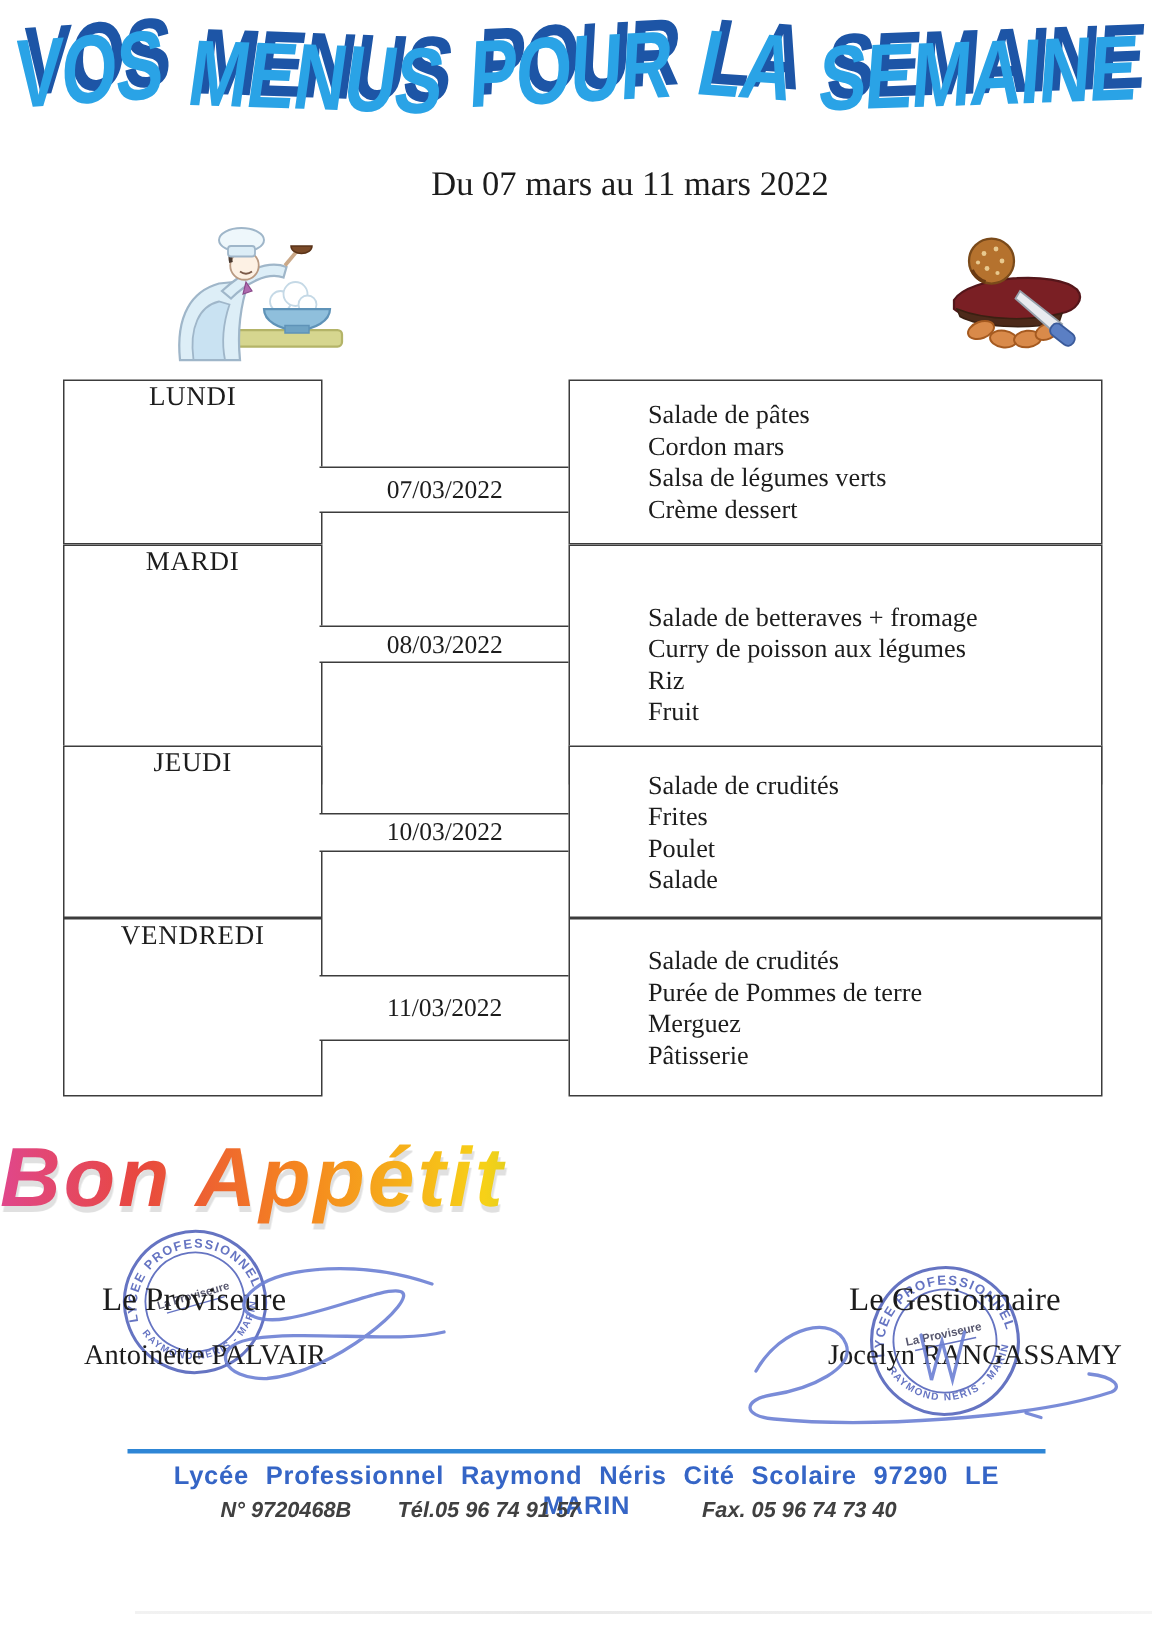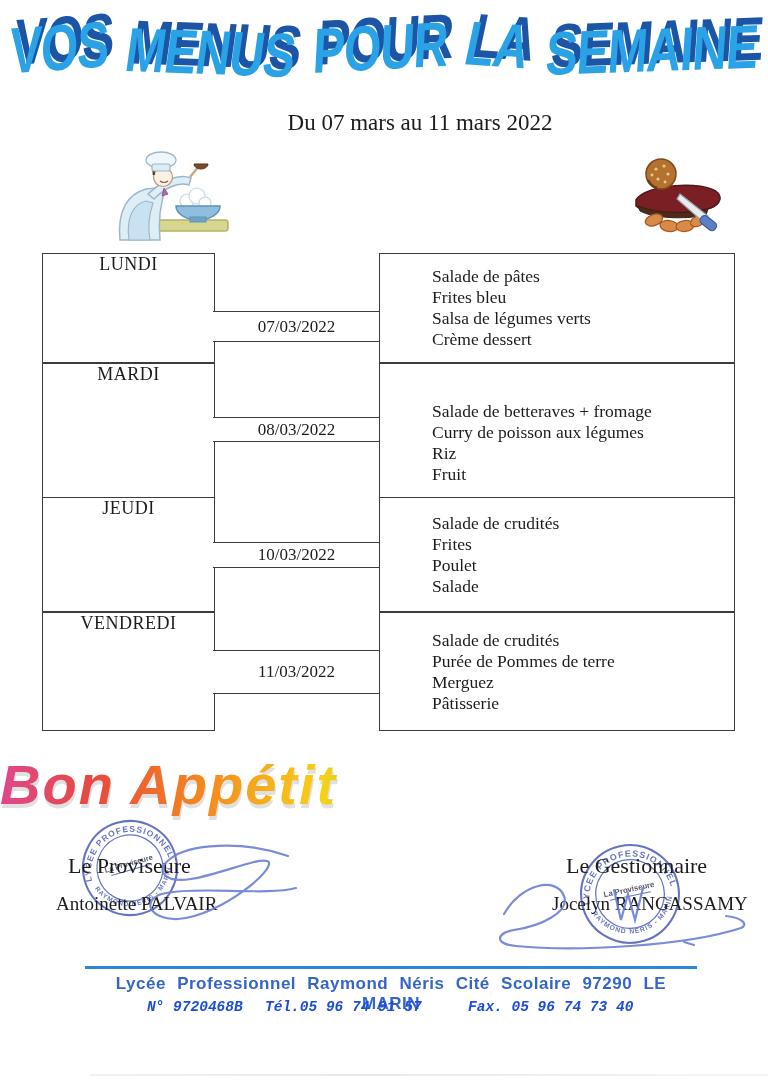--- a/index.html
+++ b/index.html
@@ -55,22 +55,22 @@
   .sig-role{font-size:22px;}
   .sig-name{font-size:19px;}
   .stamp{opacity:.85;}
   .sig-stroke{fill:none;stroke:#6b7fd4;stroke-width:2.2;stroke-linecap:round;opacity:.9;}
 
   
   .footer-rule{left:85px;top:966px;width:612px;height:3px;background:#2e86d6;}
   .footer-line1{left:85px;top:974px;width:612px;text-align:center;
       font-family:"Liberation Sans", sans-serif;font-weight:bold;
       font-size:17px;color:#3565c6;letter-spacing:.5px;word-spacing:6px;}
-  .footer-sub{font-family:Liberation Mono, monospace;font-weight:bold;font-style:italic;
-      font-size:14.5px;color:#1d4ed8;top:999px;}
+  .footer-sub{font-family:Liberation Sans, sans-serif;font-weight:bold;font-style:italic;
+      font-size:14.5px;color:#404040;top:999px;}
   .scan-shadow{left:90px;top:1074px;width:678px;height:2px;
       background:linear-gradient(90deg,#f2f2f2,#e9e9e9 40%,#f5f5f5);}
 </style>
 </head>
 <body>
 
 <div class="abs title-wrap">
   <span class="title-word w1">VOS</span>
   <span class="title-word w2">MENUS</span>
   <span class="title-word w3">POUR</span>
@@ -142,21 +142,21 @@
   </div>
   <div class="date-band d3" style="top:289px;">
     <span>10/03/2022</span>
   </div>
   <div class="date-band d4" style="top:397px;">
     <span>11/03/2022</span>
   </div>
 
   <div class="cell menu-cell r1">
     <span>Salade de pâtes</span>
-    <span>Frites bleu</span>
+    <span>Cordon mars</span>
     <span>Salsa de légumes verts</span>
     <span>Crème dessert</span>
   </div>
   <div class="cell menu-cell r2">
     <span>Salade de betteraves + fromage</span>
     <span>Curry de poisson aux légumes</span>
     <span>Riz</span>
     <span>Fruit</span>
   </div>
   <div class="cell menu-cell r3">

